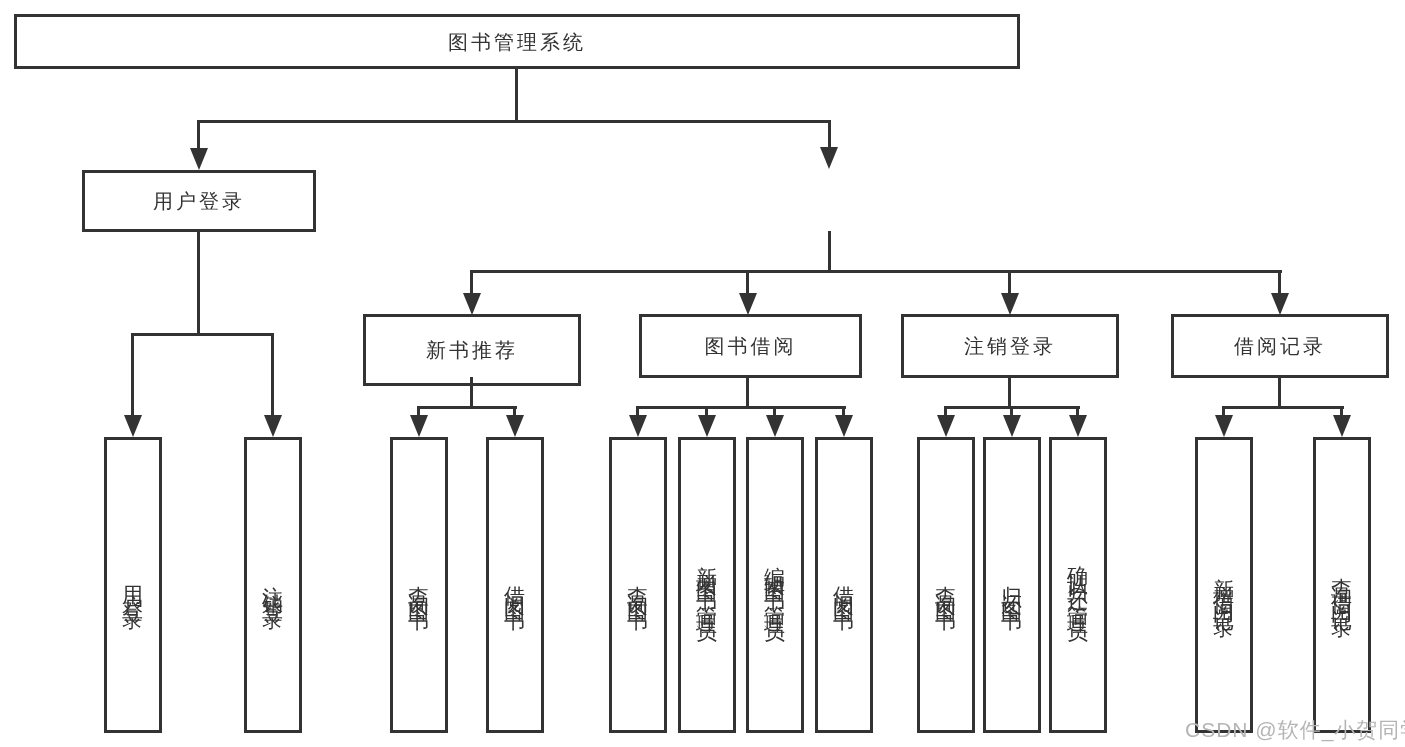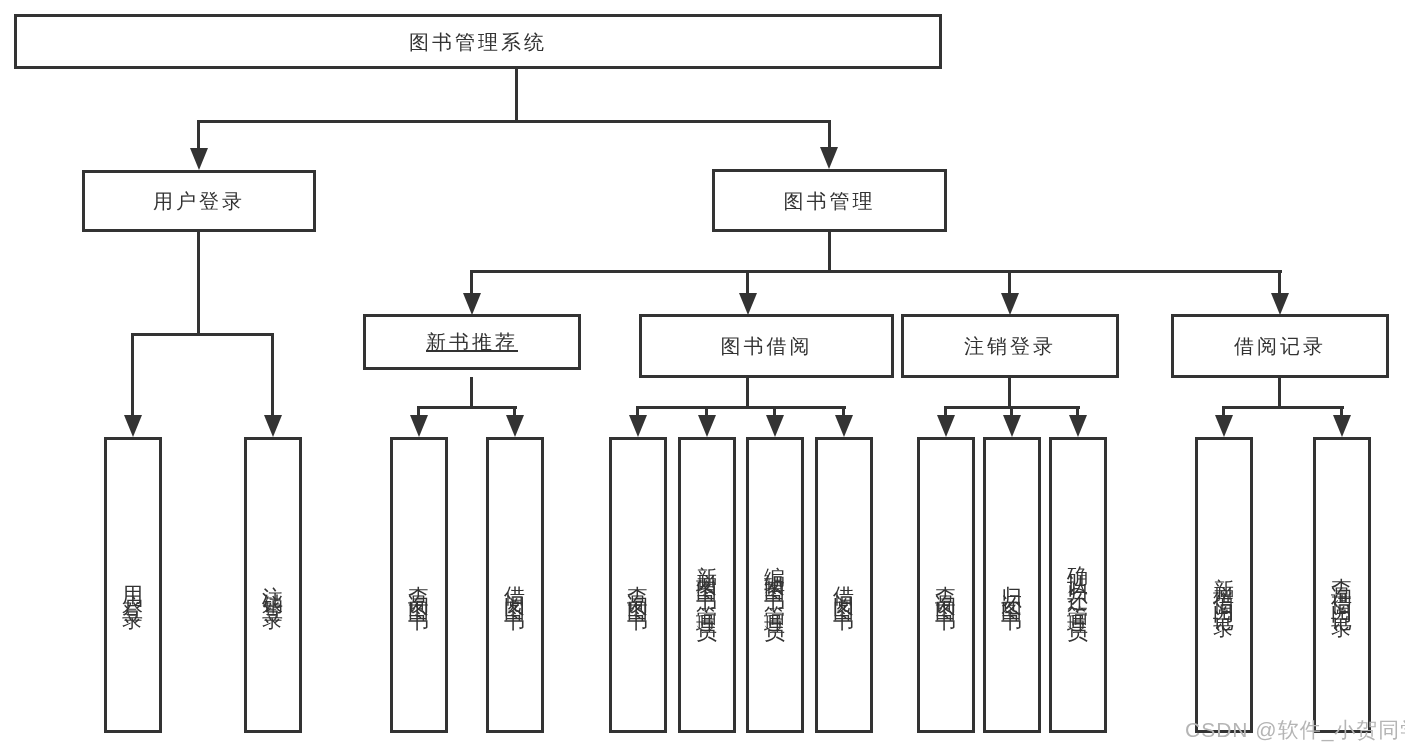--- a/index.html
+++ b/index.html
@@ -30,29 +30,28 @@
   .watermark {
     position:absolute; left:1185px; top:716px; font-size:21px;
     color:var(--wm); letter-spacing:1px; white-space:nowrap; z-index:5;
   }
 </style>
 </head>
 <body>
 
 <div id="canvas">
 
-  <div class="box" style="left:14px;top:14px;width:928px;height:55px;">图书管理系统</div>
+  <div class="box" style="left:14px;top:14px;width:1006px;height:55px;">图书管理系统</div>
 
   <div class="box" style="left:82px;top:170px;width:234px;height:62px;">用户登录</div>
 
-  <div class="box" style="left:712px;top:169px;width:235px;height:63px;">图书管理</div>
 
-  <div class="box" style="left:363px;top:314px;width:218px;height:56px;text-decoration:underline;">新书推荐</div>
+  <div class="box" style="left:363px;top:314px;width:218px;height:72px;">新书推荐</div>
 
-  <div class="box" style="left:639px;top:314px;width:255px;height:64px;">图书借阅</div>
+  <div class="box" style="left:639px;top:314px;width:223px;height:64px;">图书借阅</div>
 
   <div class="box" style="left:901px;top:314px;width:218px;height:64px;">注销登录</div>
 
   <div class="box" style="left:1171px;top:314px;width:218px;height:64px;">借阅记录</div>
 
   <div class="vbox" style="left:104px;top:437px;width:58px;height:296px;">用户登录</div>
   <div class="vbox" style="left:244px;top:437px;width:58px;height:296px;">注销登录</div>
 
   <div class="vbox" style="left:390px;top:437px;width:58px;height:296px;">查询图书</div>
   <div class="vbox" style="left:486px;top:437px;width:58px;height:296px;">借阅图书</div>

